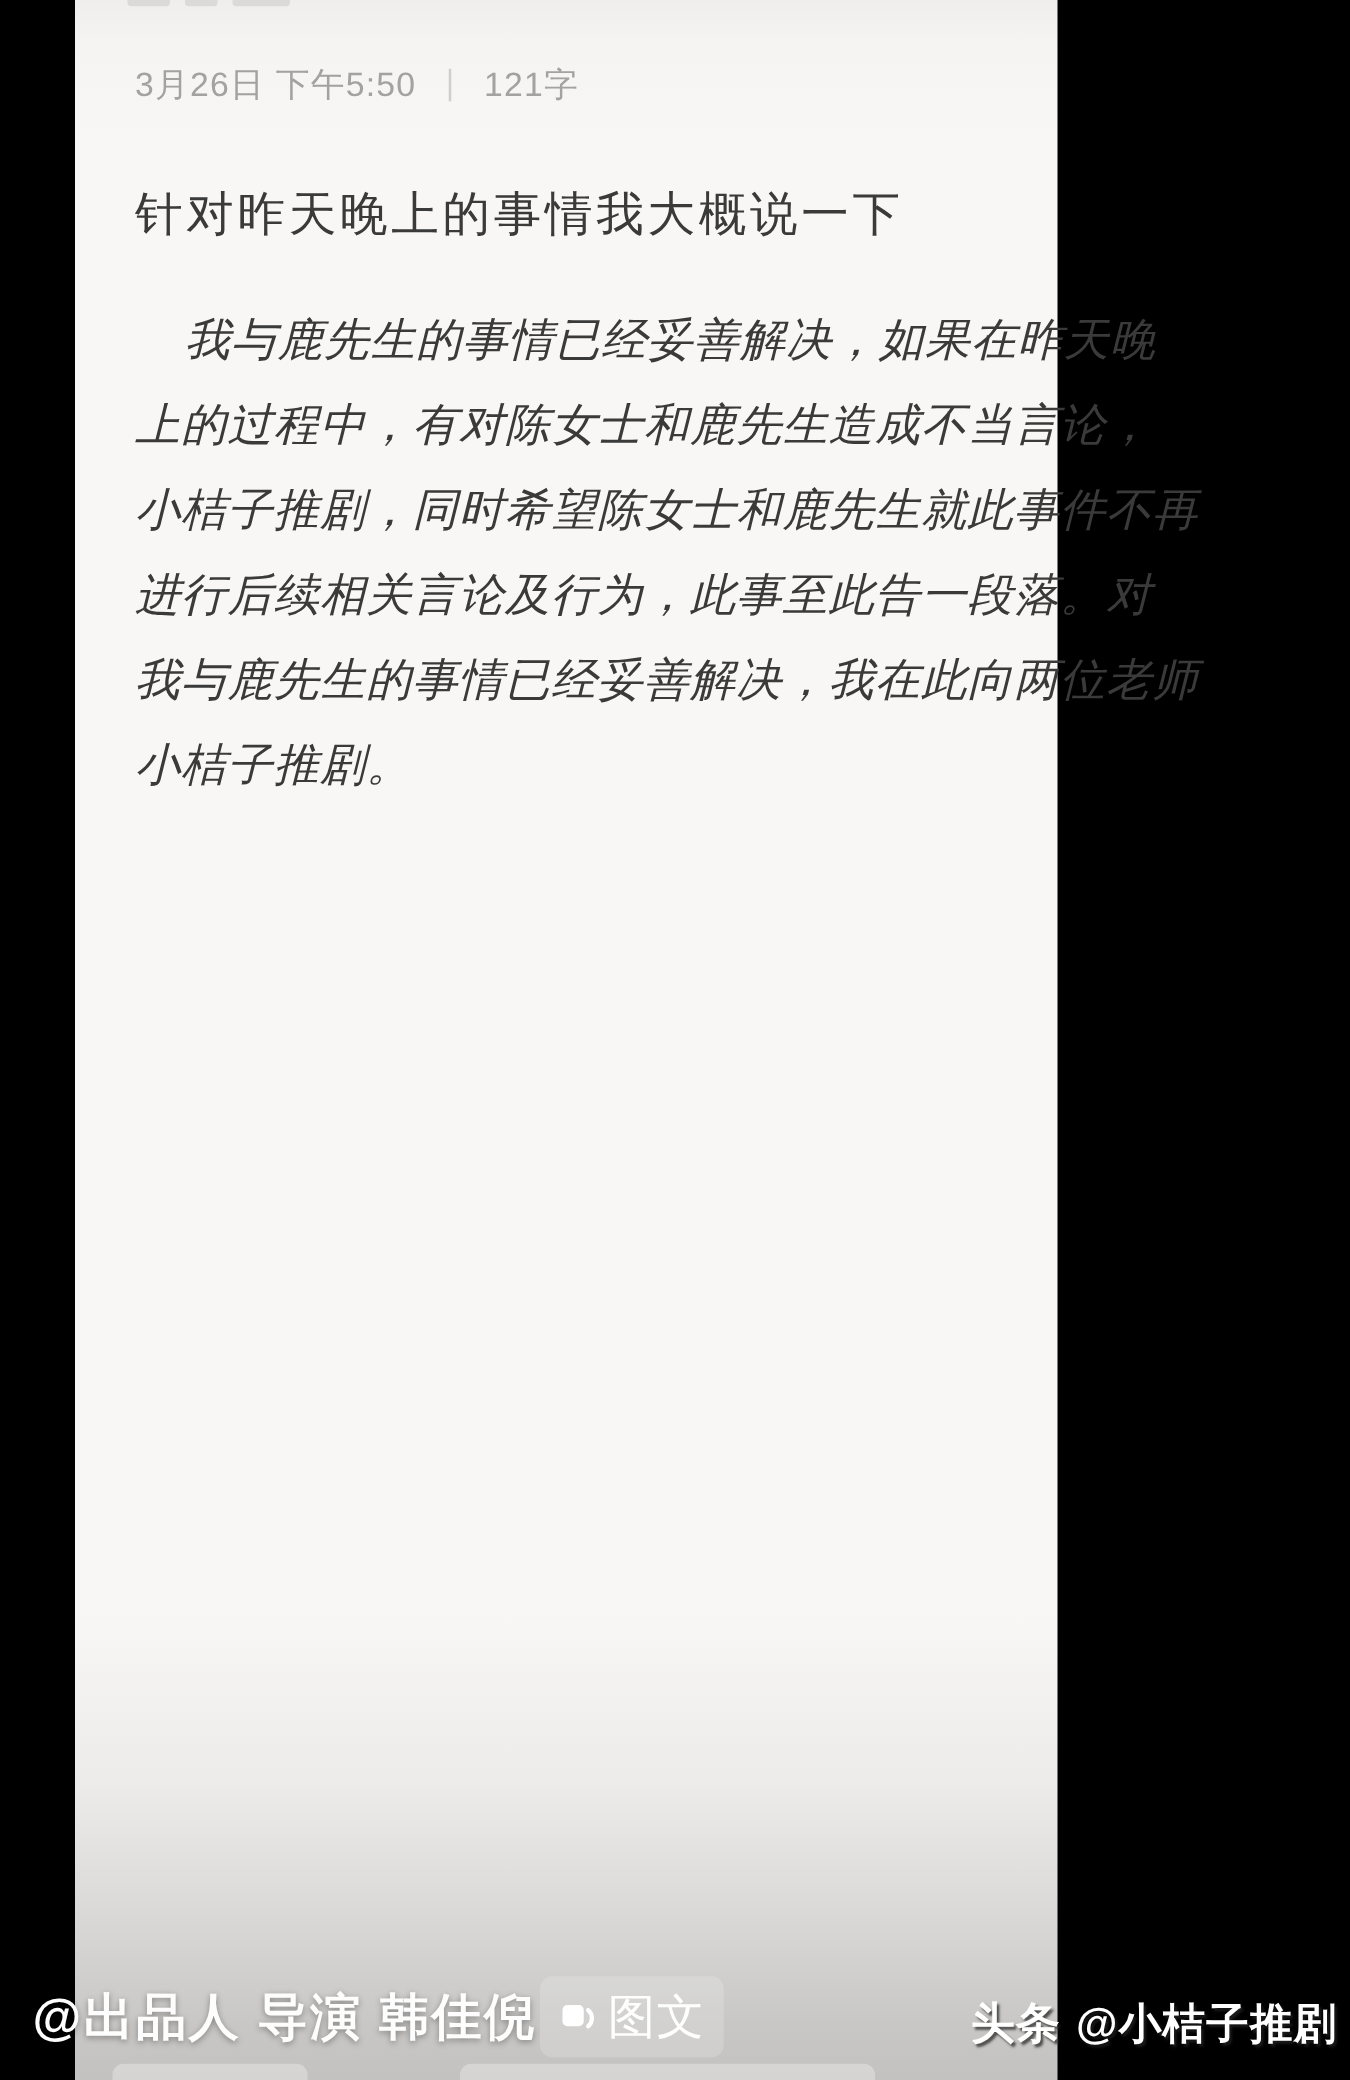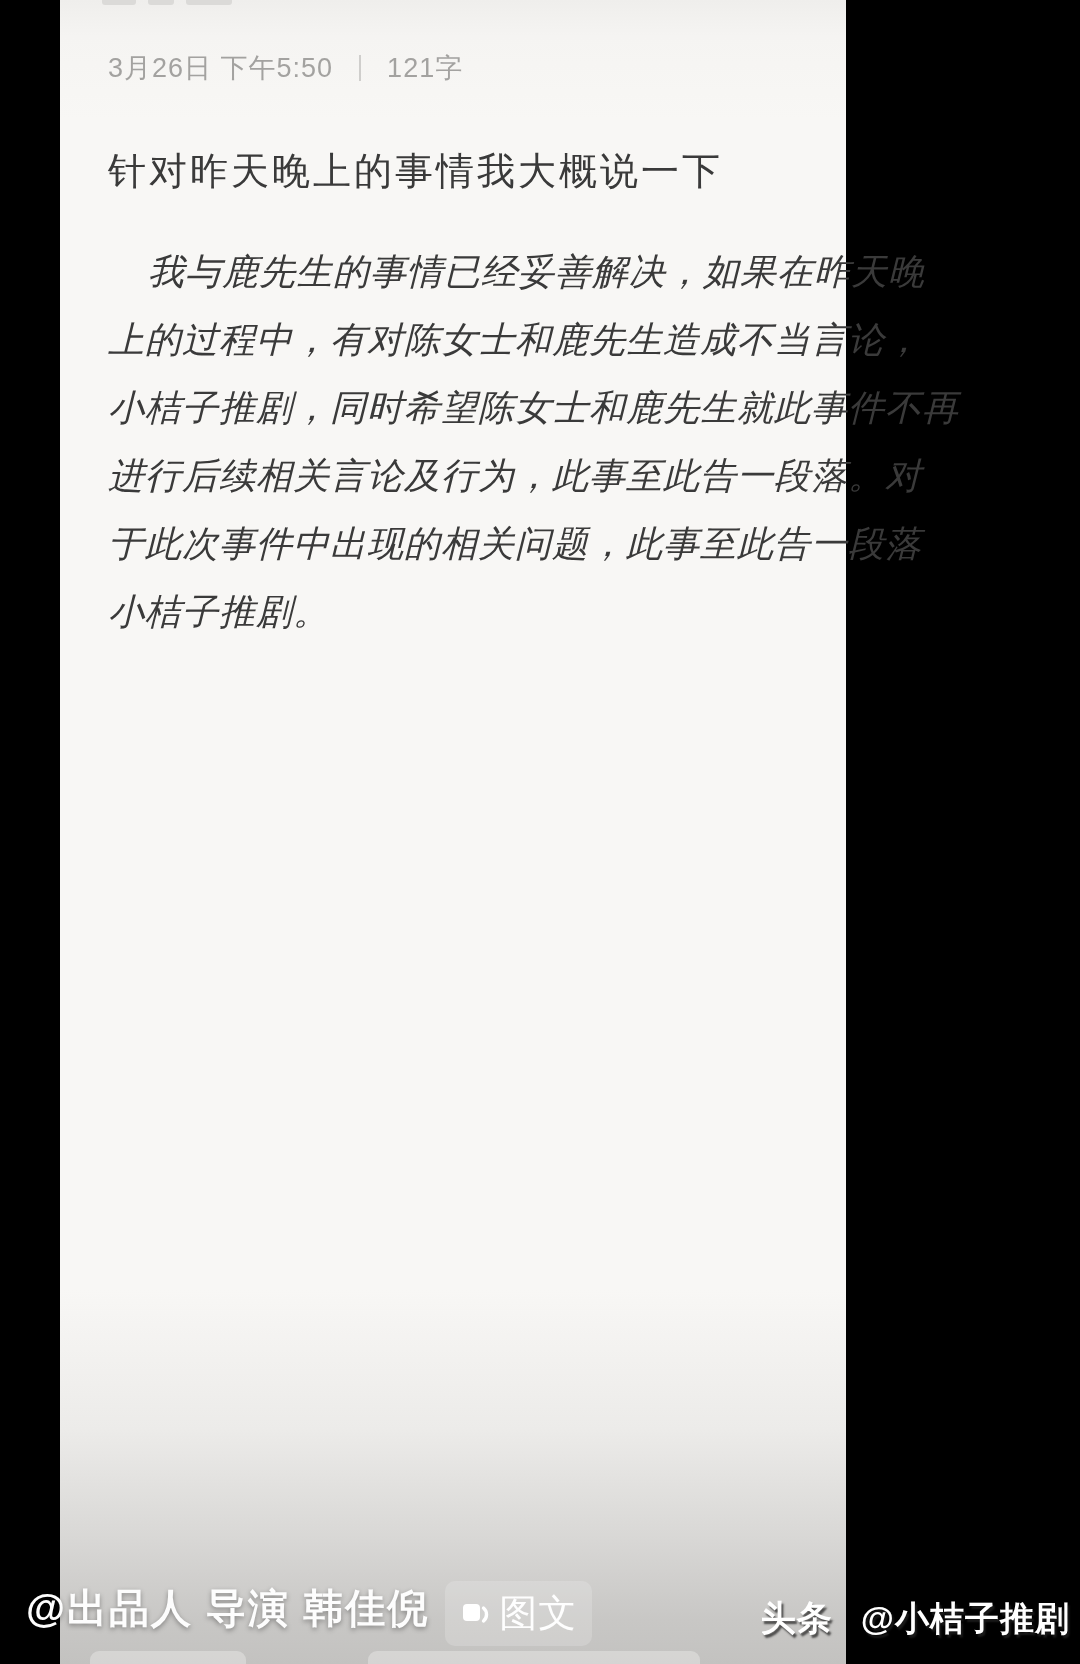--- a/index.html
+++ b/index.html
@@ -37,35 +37,35 @@
   }
   .note-body{
     position:absolute;left:48px;top:238px;width:860px;
     font-size:36px;line-height:68px;color:#3a3a3a;letter-spacing:1px;
   }
   .body-line{white-space:nowrap;font-style:italic;}
   .body-line.indent{padding-left:40px;}
   
   .caption-row{
     position:absolute;left:26px;bottom:18px;z-index:3;
-    display:flex;align-items:flex-start;gap:16px;
+    display:flex;align-items:center;gap:3px;
   }
   .caption{
     font-size:40px;font-weight:700;color:#fdfdfd;letter-spacing:2px;
     text-shadow:0 2px 5px rgba(0,0,0,0.35);white-space:nowrap;
   }
   .media-badge{
     display:flex;align-items:center;gap:9px;
     padding:7px 15px;border-radius:10px;background:rgba(255,255,255,0.18);
   }
   .badge-label{font-size:38px;color:rgba(255,255,255,0.97);letter-spacing:1px;}
   
   .watermark{
     position:absolute;right:10px;bottom:22px;z-index:4;
-    display:flex;align-items:baseline;gap:28px;white-space:nowrap;
+    display:flex;align-items:baseline;gap:12px;white-space:nowrap;
     color:#ffffff;text-shadow:2px 3px 2px rgba(35,35,35,0.75);
   }
   .wm-brand{font-size:35px;font-weight:700;letter-spacing:1px;}
   .wm-handle{font-size:34px;font-weight:600;letter-spacing:1px;}
   
   .bottom-frag{position:absolute;bottom:0;height:13px;border-radius:9px 9px 0 0;
     background:rgba(255,255,255,0.30);z-index:3;}
   .bf-a{left:30px;width:156px;}
   .bf-b{left:308px;width:332px;}
 </style>
@@ -89,21 +89,21 @@
       <span>121字</span>
     </div>
 
     <div class="note-title">针对昨天晚上的事情我大概说一下</div>
 
     <div class="note-body">
       <div class="body-line indent">我与鹿先生的事情已经妥善解决，如果在昨天晚</div>
       <div class="body-line">上的过程中，有对陈女士和鹿先生造成不当言论，</div>
       <div class="body-line">小桔子推剧，同时希望陈女士和鹿先生就此事件不再</div>
       <div class="body-line">进行后续相关言论及行为，此事至此告一段落。对</div>
-      <div class="body-line">于此次事件中出现的相关问题，此事至此告一段落</div>
+      <div class="body-line">我与鹿先生的事情已经妥善解决，我在此向两位老师</div>
       <div class="body-line">小桔子推剧。</div>
     </div>
 
     <div class="bottom-frag bf-a"></div>
     <div class="bottom-frag bf-b"></div>
   </div>
 
   <div class="caption-row">
     <span class="caption">@出品人 导演 韩佳倪</span>
     <span class="media-badge">

